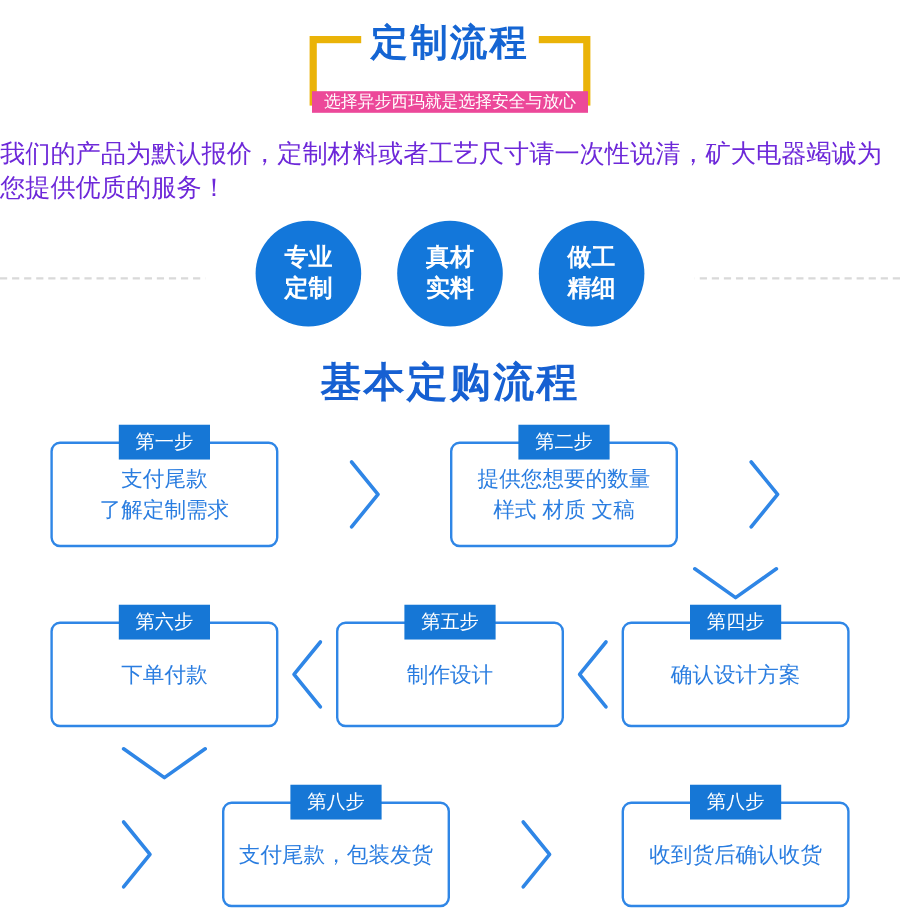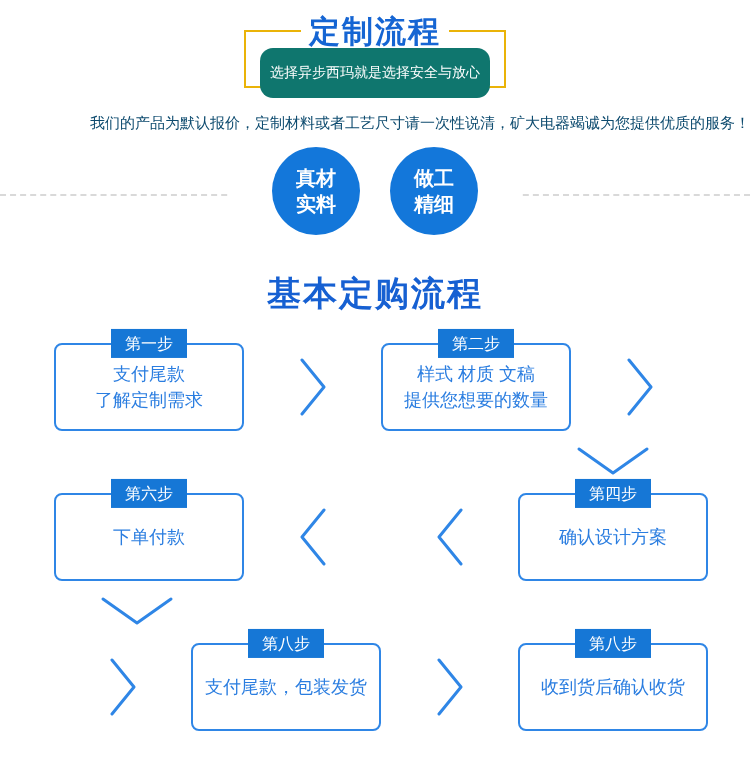--- a/index.html
+++ b/index.html
@@ -8,24 +8,24 @@
     width: 750px;
     height: 768px;
     margin: 0 auto;
     font-family: "Liberation Sans", "DejaVu Sans", sans-serif;
     overflow: hidden;
   }
 
   
   .header-box {
     position: relative;
-    width: 262px;
+    width: 234px;
     height: 58px;
     margin: 30px auto 0;
-    border: 2px solid #eab308;
+    border: 6px solid #eab308;
   }
   .header-title {
     position: absolute;
     top: -21px;
     left: 50%;
     transform: translateX(-50%);
     background: #ffffff;
     padding: 0 8px;
     font-size: 31px;
     font-weight: bold;
@@ -40,34 +40,33 @@
     text-align: center;
     font-size: 17px;
     color: #2f7fe0;
     letter-spacing: 1px;
   }
   .header-tagline {
     position: absolute;
     bottom: -12px;
     left: 50%;
     transform: translateX(-50%);
-    background: #0f766e;
+    background: #ec4899;
     color: #ffffff;
     font-size: 14px;
-    padding: 16px 10px;
+    padding: 0 10px;
     white-space: nowrap;
-    border-radius: 13px;
   }
 
   
   .notice {
     margin-top: 26px;
-    text-align: right;
-    font-size: 15px;
-    color: #0c4a6e;
+    text-align: left;
+    font-size: 21px;
+    color: #6d28d9;
   }
 
   
   .features {
     position: relative;
     margin-top: 14px;
     height: 94px;
   }
   .features-dash {
     position: absolute;
@@ -97,35 +96,34 @@
     align-items: center;
     justify-content: center;
     font-size: 20px;
     line-height: 1.3;
     font-weight: bold;
     text-align: center;
   }
 
   
   .section-title {
-    margin-top: 30px;
+    margin-top: 18px;
     text-align: center;
     font-size: 34px;
     font-weight: bold;
     color: #1660d2;
     letter-spacing: 2px;
   }
 
   
   .flow { padding: 26px 42px 0; }
   .flow-row {
     display: flex;
     justify-content: space-between;
     align-items: center;
-    margin-left: 12px;
   }
   .step-box {
     position: relative;
     width: 190px;
     height: 88px;
     border: 2px solid #2f86e6;
     border-radius: 8px;
     background: #ffffff;
     display: flex;
     flex-direction: column;
@@ -169,20 +167,24 @@
   <div class="header-title">定制流程</div>
   <div class="header-tagline">选择异步西玛就是选择安全与放心</div>
 </div>
 
 <div class="notice">我们的产品为默认报价，定制材料或者工艺尺寸请一次性说清，矿大电器竭诚为您提供优质的服务！</div>
 
 <div class="features">
   <div class="features-dash"></div>
   <div class="features-row">
     <div class="feature-circle">
+      <div>专业</div>
+      <div>定制</div>
+    </div>
+    <div class="feature-circle">
       <div>真材</div>
       <div>实料</div>
     </div>
     <div class="feature-circle">
       <div>做工</div>
       <div>精细</div>
     </div>
   </div>
 </div>
 
@@ -195,22 +197,22 @@
       <div>支付尾款</div>
       <div>了解定制需求</div>
     </div>
     <div class="gap">
       <svg width="26" height="58" viewBox="0 0 26 58">
         <polyline points="2,2 24,29 2,56" fill="none" stroke="#2f86e6" stroke-width="3" stroke-linecap="round" stroke-linejoin="round"></polyline>
       </svg>
     </div>
     <div class="step-box">
       <div class="step-badge">第二步</div>
+      <div>提供您想要的数量</div>
       <div>样式 材质 文稿</div>
-      <div>提供您想要的数量</div>
     </div>
     <div class="gap">
       <svg width="26" height="58" viewBox="0 0 26 58">
         <polyline points="2,2 24,29 2,56" fill="none" stroke="#2f86e6" stroke-width="3" stroke-linecap="round" stroke-linejoin="round"></polyline>
       </svg>
     </div>
   </div>
 </div>
 
 <div class="arrow-row">
@@ -226,20 +228,24 @@
 <div class="flow" style="padding-top:0">
   <div class="flow-row">
     <div class="step-box">
       <div class="step-badge">第六步</div>
       <div>下单付款</div>
     </div>
     <div class="gap">
       <svg width="26" height="58" viewBox="0 0 26 58">
         <polyline points="24,2 2,29 24,56" fill="none" stroke="#2f86e6" stroke-width="3" stroke-linecap="round" stroke-linejoin="round"></polyline>
       </svg>
+    </div>
+    <div class="step-box">
+      <div class="step-badge">第五步</div>
+      <div>制作设计</div>
     </div>
     <div class="gap">
       <svg width="26" height="58" viewBox="0 0 26 58">
         <polyline points="24,2 2,29 24,56" fill="none" stroke="#2f86e6" stroke-width="3" stroke-linecap="round" stroke-linejoin="round"></polyline>
       </svg>
     </div>
     <div class="step-box">
       <div class="step-badge">第四步</div>
       <div>确认设计方案</div>
     </div>

